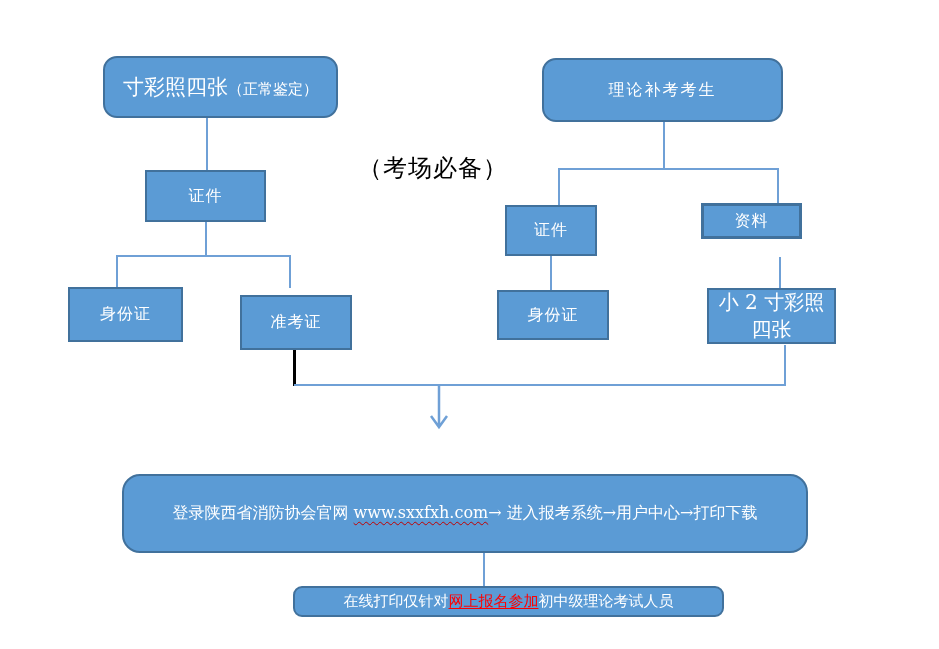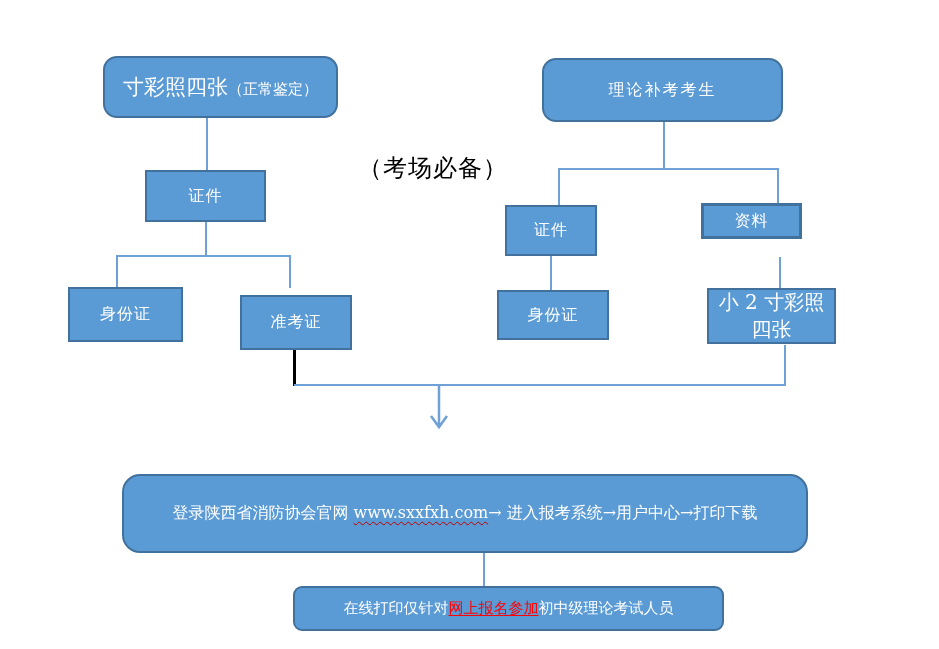--- a/index.html
+++ b/index.html
@@ -32,21 +32,21 @@
   .b1 .sub { font-size: 15px; }
   .b2 { left: 542px; top: 58px;  width: 241px; height: 64px; font-size: 16px; letter-spacing: 2px; }
   .b3 { left: 145px; top: 170px; width: 121px; height: 52px; font-size: 16px; letter-spacing: 1px; }
   .b4 { left: 68px;  top: 287px; width: 115px; height: 55px; font-size: 16px; letter-spacing: 1px; }
   .b5 { left: 240px; top: 287px; width: 112px; height: 55px; font-size: 16px; letter-spacing: 1px; margin-top: 8px; }
   .b6 { left: 505px; top: 205px; width: 92px;  height: 51px; font-size: 16px; letter-spacing: 1px; }
   .b7 { left: 701px; top: 203px; width: 101px; height: 36px; font-size: 16px; letter-spacing: 1px; border-width: 3px; }
   .b8 { left: 497px; top: 290px; width: 112px; height: 50px; font-size: 16px; letter-spacing: 1px; }
   .b9 { left: 707px; top: 288px; width: 129px; height: 56px; font-size: 20px; }
   .b10 { left: 122px; top: 441px; width: 686px; height: 79px; font-size: 16px; border-radius: 18px; border-width: 2.5px; margin-top: 33px; }
-  .b11 { left: 293px; top: 586px; width: 431px; height: 45px; font-size: 15px; border-radius: 9px; }
+  .b11 { left: 293px; top: 586px; width: 431px; height: 31px; font-size: 15px; border-radius: 9px; }
   
   .float-label {
     position: absolute;
     left: 358px; top: 152px;
     color: #000000;
     font-size: 24px;
     letter-spacing: 1px;
     white-space: nowrap;
   }
   

